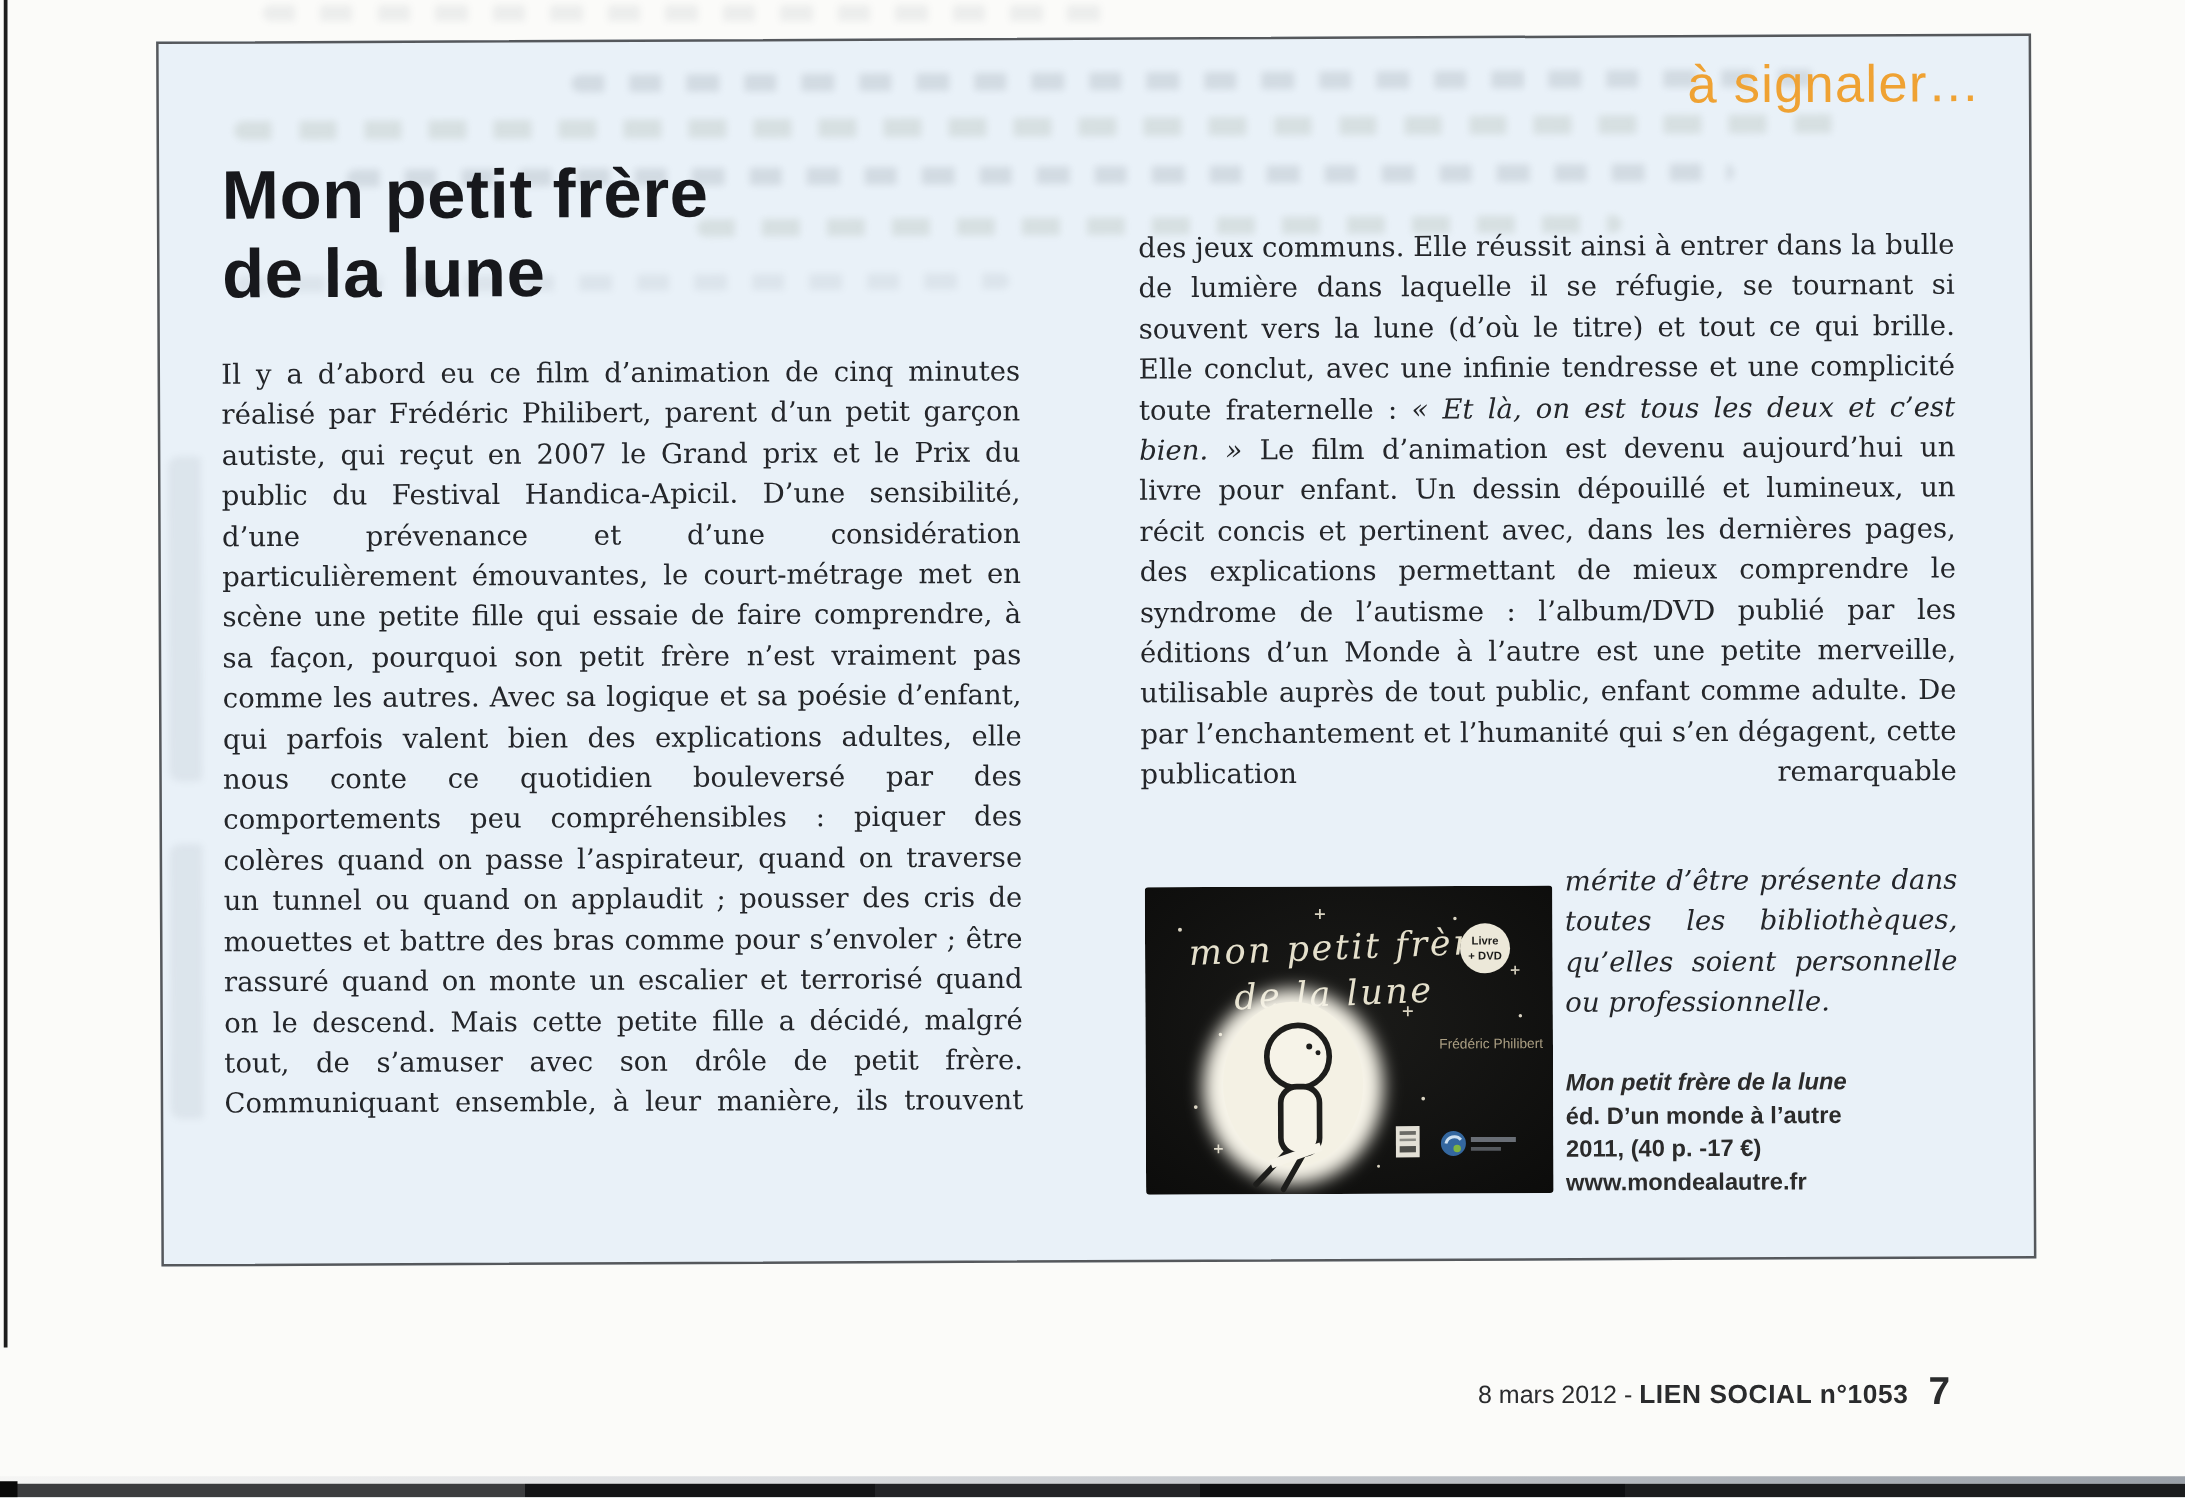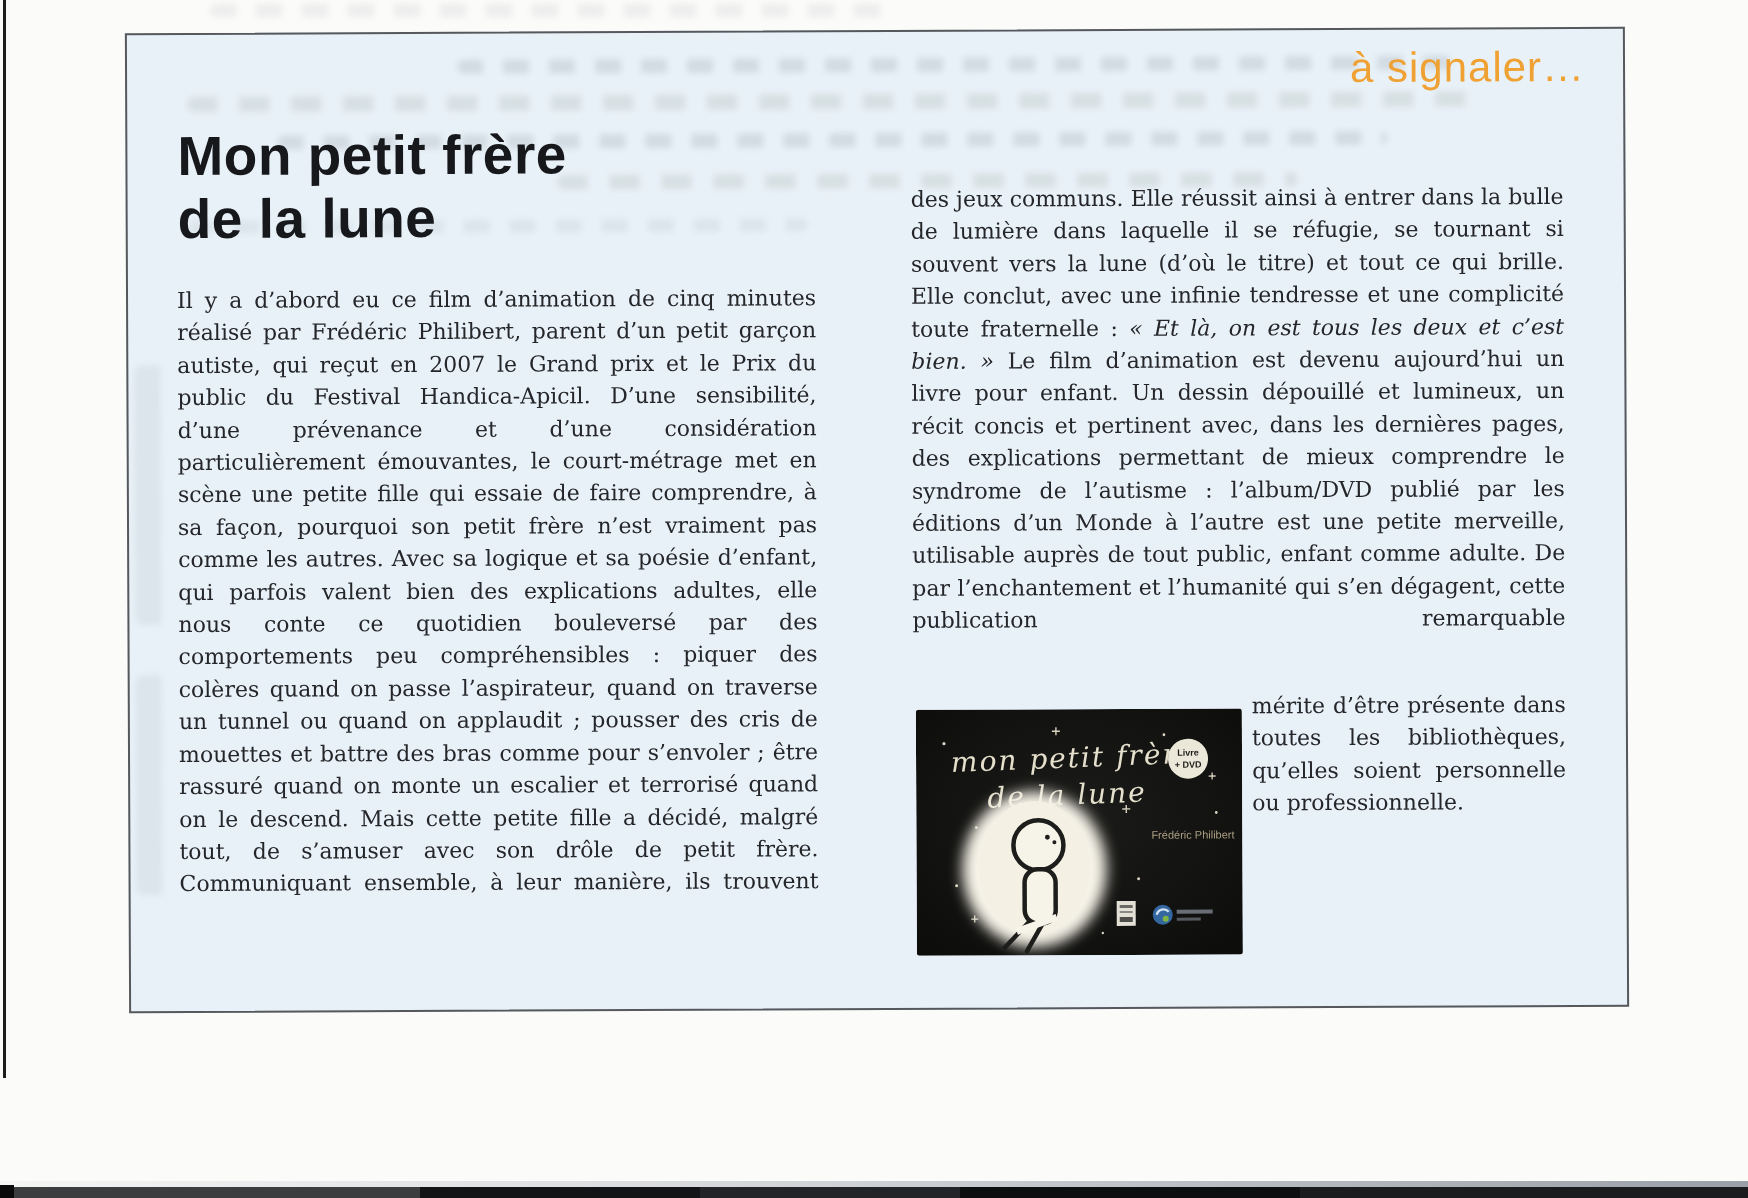--- a/index.html
+++ b/index.html
@@ -40,21 +40,21 @@
   }
   .bodytext{
     font-family:"DejaVu Serif", serif;
     font-size:22px; line-height:32.4px; color:#24262a;
     text-align:justify; text-align-last:justify;
     margin:0;
   }
   .col1{position:absolute; left:49px; top:250px; width:639px;}
   .col2a{position:absolute; left:783px; top:152px; width:653px;}
   .col2b{position:absolute; left:1122px; top:660px; width:314px;}
-  .col2b-last{text-align-last:auto;}
+  .col2b-last{text-align-last:auto;font-style:italic;}
   .quote-italic{font-style:italic;}
 
   .book-cover{position:absolute; left:786px; top:678px; width:326px; height:246px;}
 
   .caption{
     position:absolute; left:1122px; top:824px;
     font-size:19px; line-height:26.5px; font-weight:bold; color:#2b2b2b;
   }
   .caption .cap-title{font-style:italic;}
 
@@ -157,21 +157,30 @@
           <path d="M240 206 a7 7 0 0 1 12 -3" stroke="#cfe2f2" stroke-width="2.4" fill="none"></path>
           <circle cx="249" cy="210" r="3" fill="#7fb441"></circle>
           <rect x="260" y="201" width="36" height="4" fill="#9aa2ad" opacity="0.65"></rect>
           <rect x="260" y="209" width="24" height="3" fill="#9aa2ad" opacity="0.5"></rect>
         </g>
       </svg>
     </div>
 
     <p class="bodytext col2b col2b-last">mérite d’être présente dans toutes les bibliothèques, qu’elles soient personnelle ou professionnelle.</p>
 
+    <div class="caption">
+      <div class="cap-title">Mon petit frère de la lune</div>
+      <div>éd. D’un monde à l’autre</div>
+      <div>2011, (40 p. -17 €)</div>
+      <div>www.mondealautre.fr</div>
+    </div>
 
   </div>
 
+  <div class="footer">
+    <span class="f-date">8 mars 2012 - </span><span class="f-journal">LIEN SOCIAL n°1053</span><span class="f-page">7</span>
+  </div>
 
   <div class="bottom-grayline"></div>
   <div class="bottom-blackbar"></div>
   <div class="bottom-corner"></div>
 
 </div>
 
 </body></html>

